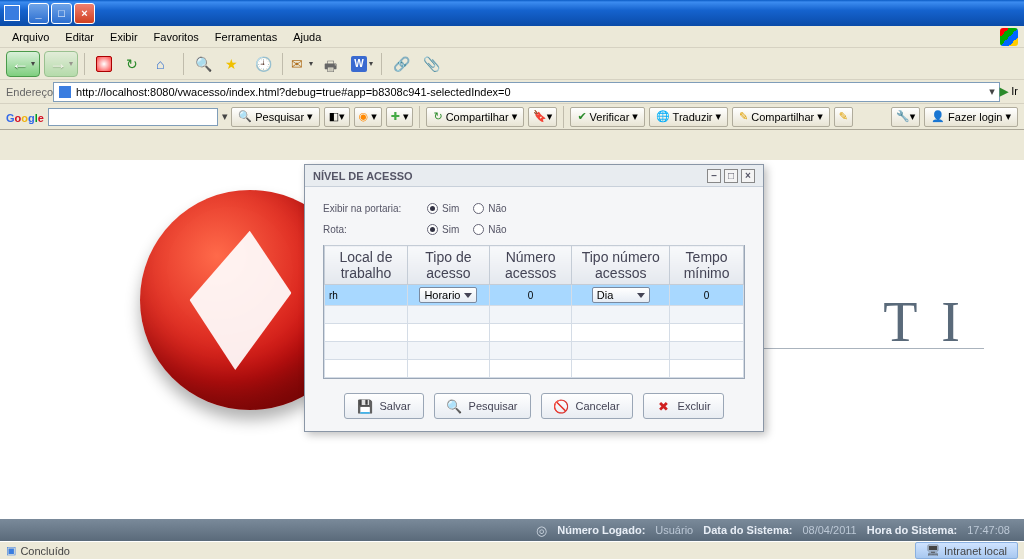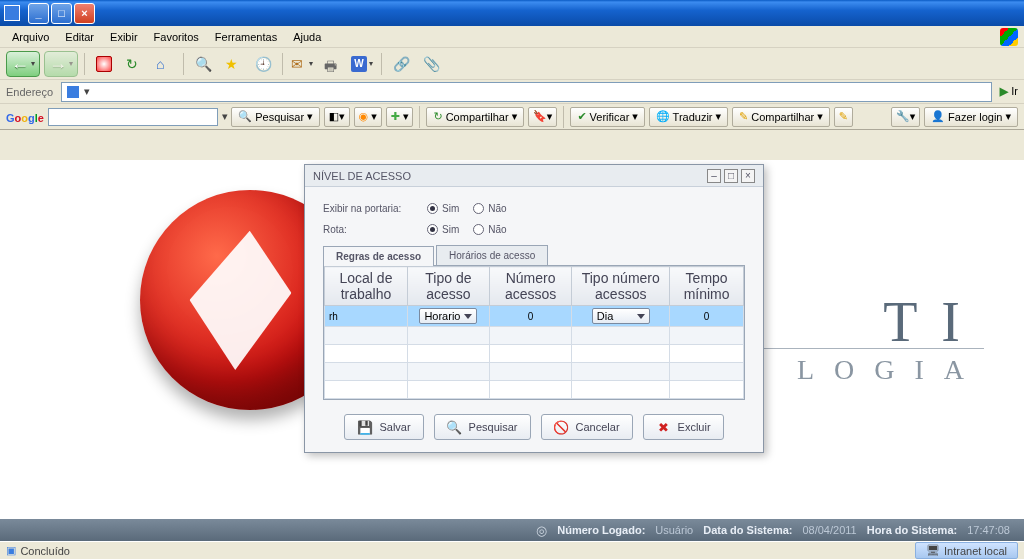--- a/index.html
+++ b/index.html
@@ -31,21 +31,21 @@
 .ico.search { color:#3a7ad0; font-size:14px; }
 .ico.star { color:#f0c000; font-size:14px; }
 .ico.history { color:#3a9a3a; font-size:14px; }
 .ico.mail { color:#b07020; font-size:14px; }
 .ico.print { color:#666; font-size:14px; }
 .ico.word { background:#3a6ad0; color:#fff; font-size:10px; font-weight:bold; text-align:center; line-height:16px; border-radius:2px; }
 .ico.link1 { color:#1a8ad0; font-size:14px; }
 .ico.link2 { color:#d06a1a; font-size:14px; }
 
 
-.addrbar { height:24px; background:#ece9d8; display:flex; align-items:center; padding:0 6px; gap:8px; border-bottom:1px solid #d6d2c2; }
+.addrbar { height:24px; background:#ece9d8; display:flex; align-items:center; padding:0 6px; gap:0; border-bottom:1px solid #d6d2c2; }
 .addrbar .lbl { color:#666; }
 .addrbar .addr-input { flex:1; height:20px; border:1px solid #7f9db9; background:#fff; display:flex; align-items:center; padding:0 4px; }
 .addrbar .addr-input .favicon { width:14px; height:14px; background:#3a7de0; margin-right:4px; border:1px solid #fff; }
 .addrbar .go { color:#2a8a2a; font-weight:bold; }
 
 
 .gbar { height:26px; background:#ece9d8; display:flex; align-items:center; padding:0 6px; gap:4px; border-bottom:1px solid #aca899; }
 .glogo { font-weight:bold; font-size:14px; }
 .glogo .b{color:#3369e8}.glogo .r{color:#d50f25}.glogo .y{color:#eeb211}.glogo .g{color:#009925}
 .gsearch { width:170px; height:18px; border:1px solid #7f9db9; background:#fff; }
@@ -64,21 +64,21 @@
 
 .content { position:absolute; top:160px; bottom:40px; left:0; right:0; background:#fff; overflow:hidden; }
 .bglogo { position:absolute; left:140px; top:30px; width:220px; height:220px; border-radius:50%; background:radial-gradient(circle at 35% 30%,#ff6a4a,#d01010 60%,#900 100%); box-shadow:inset -20px -30px 40px rgba(0,0,0,.35), 0 10px 15px rgba(0,0,0,.3); }
 .bglogo::after { content:""; position:absolute; left:50px; top:40px; width:100px; height:140px; background:#fff; clip-path:polygon(50% 0,100% 40%,55% 100%,0 55%); transform:rotate(8deg); opacity:.92; }
 .bgtext { position:absolute; right:40px; top:130px; font-size:56px; letter-spacing:24px; color:#5a6a7a; font-family:Georgia,serif; }
 .bgtext2 { position:absolute; right:40px; top:194px; font-size:28px; letter-spacing:20px; color:#8a96a2; font-family:Georgia,serif; }
 .bgline { position:absolute; right:40px; top:188px; width:280px; height:1px; background:#aab3bd; }
 
 
 .modal { position:absolute; left:304px; top:4px; width:460px; background:#f5f6f8; border:1px solid #8a96a6; box-shadow:3px 3px 8px rgba(0,0,0,.25); }
-.modal-title { height:22px; background:#e8ecf0; border-bottom:1px solid #c8d0da; display:flex; align-items:center; padding:0 8px; font-weight:normal; color:#556; font-size:10px; }
+.modal-title { height:22px; background:#e8ecf0; border-bottom:1px solid #c8d0da; display:flex; align-items:center; padding:0 8px; font-weight:bold; color:#556; font-size:10px; }
 .modal-title .spacer{flex:1;}
 .modal-title .mbtn { width:14px;height:14px;border:1px solid #888;margin-left:3px;display:flex;align-items:center;justify-content:center;font-size:10px;background:#f4f4f4;cursor:default; }
 .modal-body { padding:16px 18px 12px; }
 .frow { display:flex; align-items:center; margin-bottom:10px; }
 .frow .flbl { width:104px; color:#556; font-size:10px; }
 .frow .req { color:#d04020; margin-left:4px; }
 .finput { flex:1; height:18px; border:1px solid #9aa6b6; background:#fff; padding:0 6px; font-size:10px; }
 .radio { width:11px;height:11px;border:1px solid #667;border-radius:50%;margin-right:4px;display:inline-block;vertical-align:middle;background:#fff;position:relative; }
 .radio.checked::after{content:"";position:absolute;left:2px;top:2px;width:5px;height:5px;border-radius:50%;background:#334;}
 .rlbl { margin-right:14px; color:#556; font-size:10px; vertical-align:middle; }
@@ -179,20 +179,21 @@
     </div>
   <div class="tbtn">
       <span class="ico link2">📎</span>
     </div>
 </div>
 
 <div class="addrbar">
   <span class="lbl">Endereço</span>
   <div class="addr-input">
     <div class="favicon"></div>
+    <span style="flex:1;color:#000;">http://localhost:8080/vwacesso/index.html?debug=true#app=b8308c941-selectedIndex=0</span>
     <span style="color:#444;">▾</span>
   </div>
   <span><span class="go">▶</span> <span>Ir</span></span>
 </div>
 
 <div class="gbar">
   <span class="glogo"><span class="b">G</span><span class="r">o</span><span class="y">o</span><span class="b">g</span><span class="g">l</span><span class="r">e</span></span>
   <input class="gsearch" style="">
   <span style="color:#444;">▾</span>
   <div class="gbtn">
@@ -243,21 +244,20 @@
   <div class="sair">
       <div class="tri"></div>
       <span>Sair</span>
     </div>
 </div>
 
 <div class="content">
   <div class="bglogo"></div>
   <div class="bgtext">TI</div>
   <div class="bgline"></div>
-  <div class="bgtext2">LOGIA</div>
 
   <div class="modal">
     <div class="modal-title">
       <span>NÍVEL DE ACESSO</span>
       <div class="spacer"></div>
       <div class="mbtn">–</div>
       <div class="mbtn">□</div>
       <div class="mbtn">×</div>
     </div>
     <div class="modal-body">
@@ -269,24 +269,20 @@
           <span class="rlbl">Não</span>
       </div>
       <div class="frow">
         <div class="flbl">Rota:</div>
         <span class="radio checked"></span>
           <span class="rlbl">Sim</span>
         <span class="radio"></span>
           <span class="rlbl">Não</span>
       </div>
 
-      <div class="tabs">
-        <div class="tab active">Regras de acesso</div>
-        <div class="tab">Horários de acesso</div>
-      </div>
 
       <div class="grid">
         <table>
           <thead>
               <tr>
             <th>Local de trabalho</th>
             <th>Tipo de acesso</th>
             <th>Número acessos</th>
             <th>Tipo número acessos</th>
             <th>Tempo mínimo</th>

